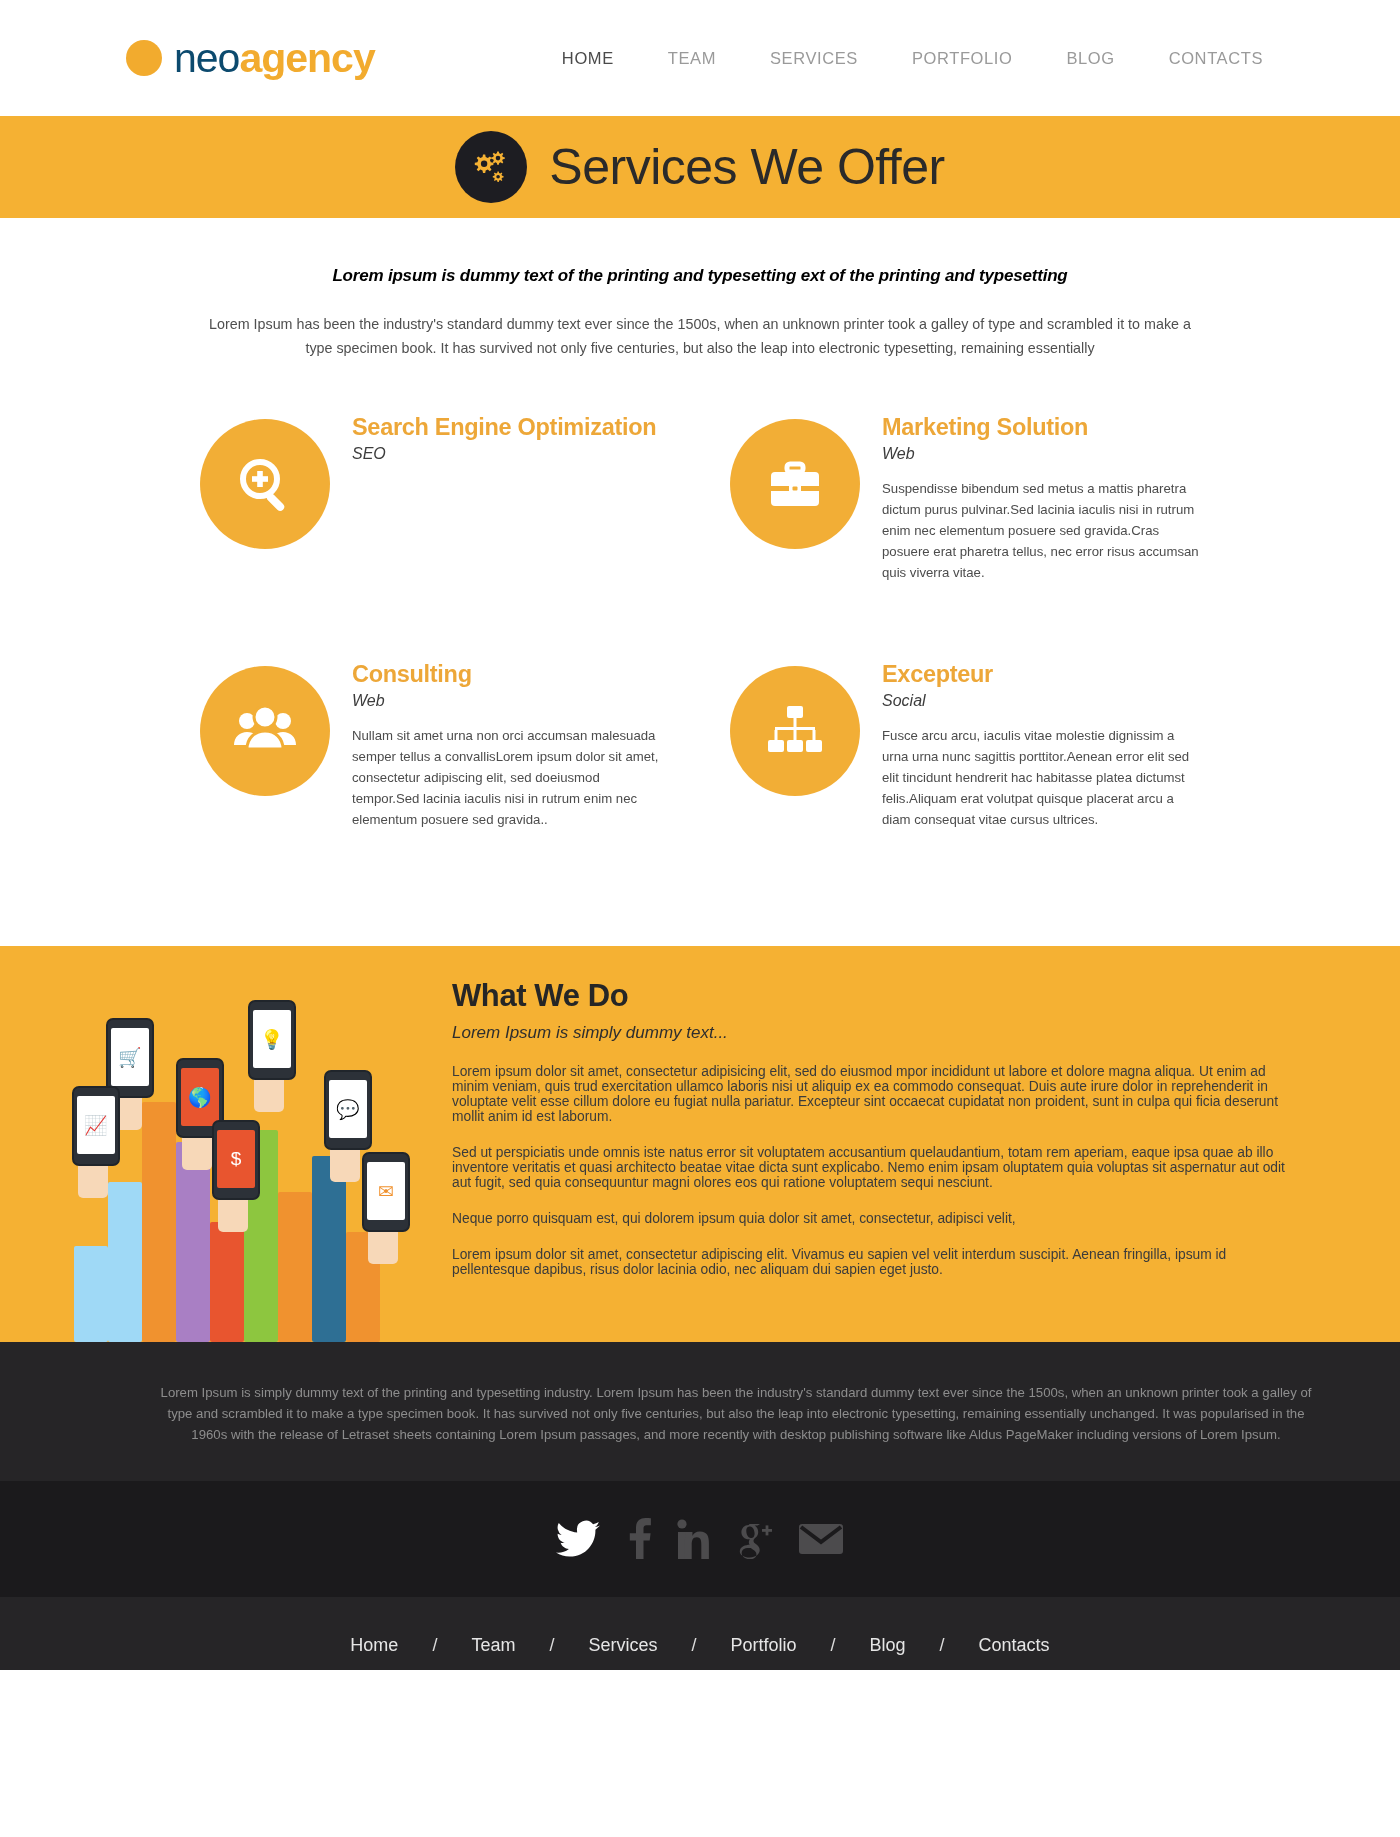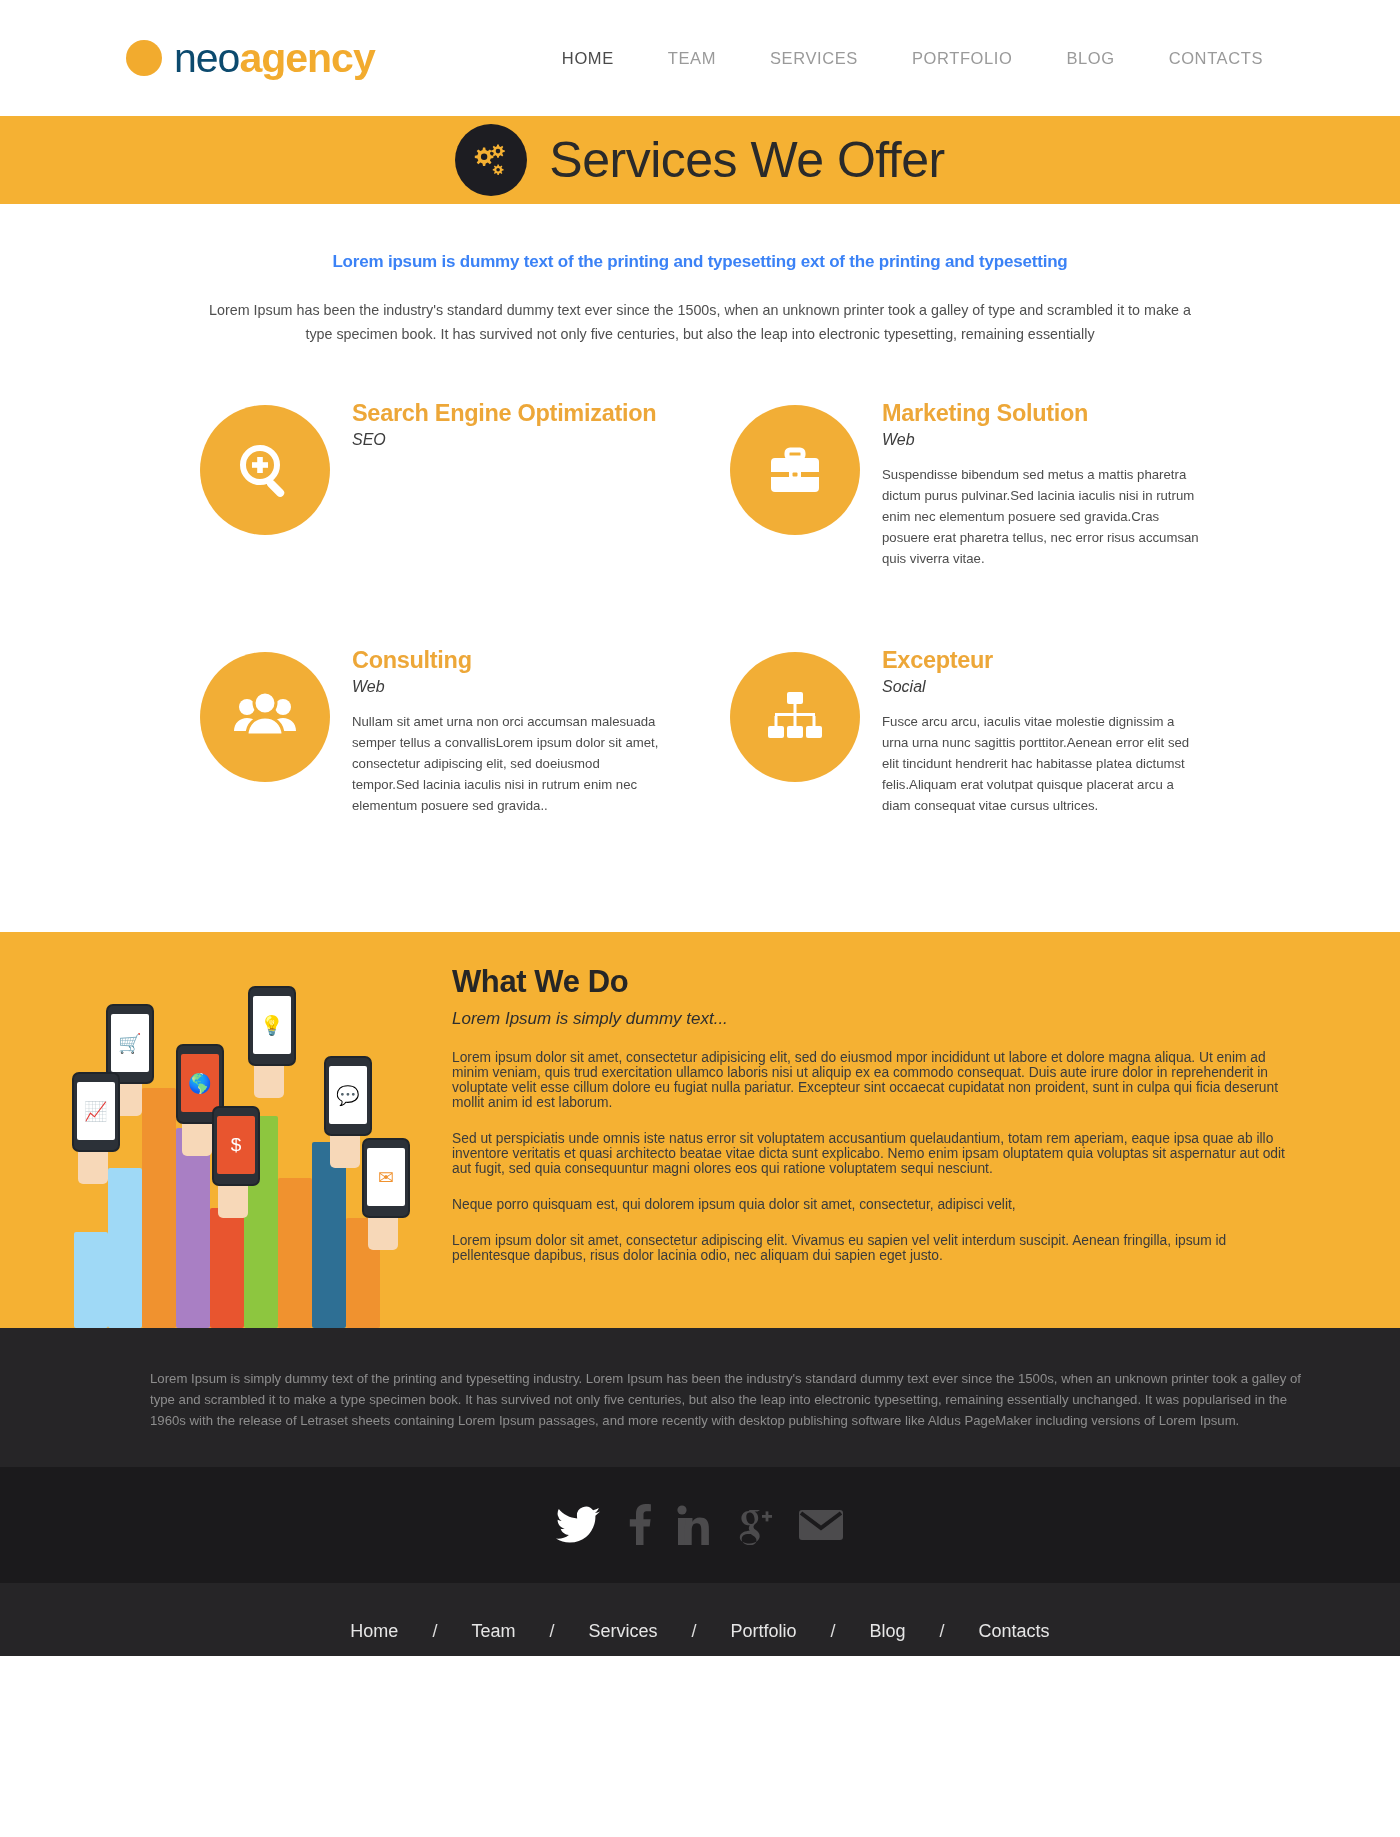--- a/index.html
+++ b/index.html
@@ -52,21 +52,21 @@
     color: #9a9a9a;
     text-decoration: none;
     padding: 0 27px;
     font-weight: 400;
   }
   .nav a.active { color: #4a4a4a; }
 
   
   .banner {
     background: #f5b133;
-    height: 88px;
+    height: 102px;
     display: flex;
     align-items: center;
     justify-content: center;
     gap: 22px;
   }
   .banner-icon {
     width: 72px; height: 72px;
     border-radius: 50%;
     background: #1d1d22;
     display: flex; align-items: center; justify-content: center;
@@ -75,23 +75,24 @@
     font-size: 50px;
     font-weight: 400;
     color: #2a2a2a;
     letter-spacing: -0.5px;
   }
 
   
   .intro { padding: 48px 0 0 0; }
   .intro-head {
     text-align: center;
+    font-style: italic;
     font-weight: bold;
     font-size: 17px;
-    color: #3b82f6;
+    color: #000000;
     letter-spacing: -0.2px;
   }
   .intro-body {
     width: 990px;
     margin: 26px auto 0 auto;
     text-align: center;
     font-size: 14.3px;
     line-height: 24px;
     color: #4f4f4f;
   }
@@ -166,20 +167,21 @@
     margin-top: 21px;
     font-size: 13.8px;
     line-height: 15px;
     color: #3b3b3b;
   }
 
   
   .foot-band {
     background: #262527;
     padding: 40px 78px 36px 150px;
+    text-align: center;
   }
   .foot-band p {
     color: #8d8d8d;
     font-size: 13.2px;
     line-height: 21px;
   }
   .foot-social {
     background: #1b1a1c;
     padding: 36px 0 34px 0;
     display: flex;

